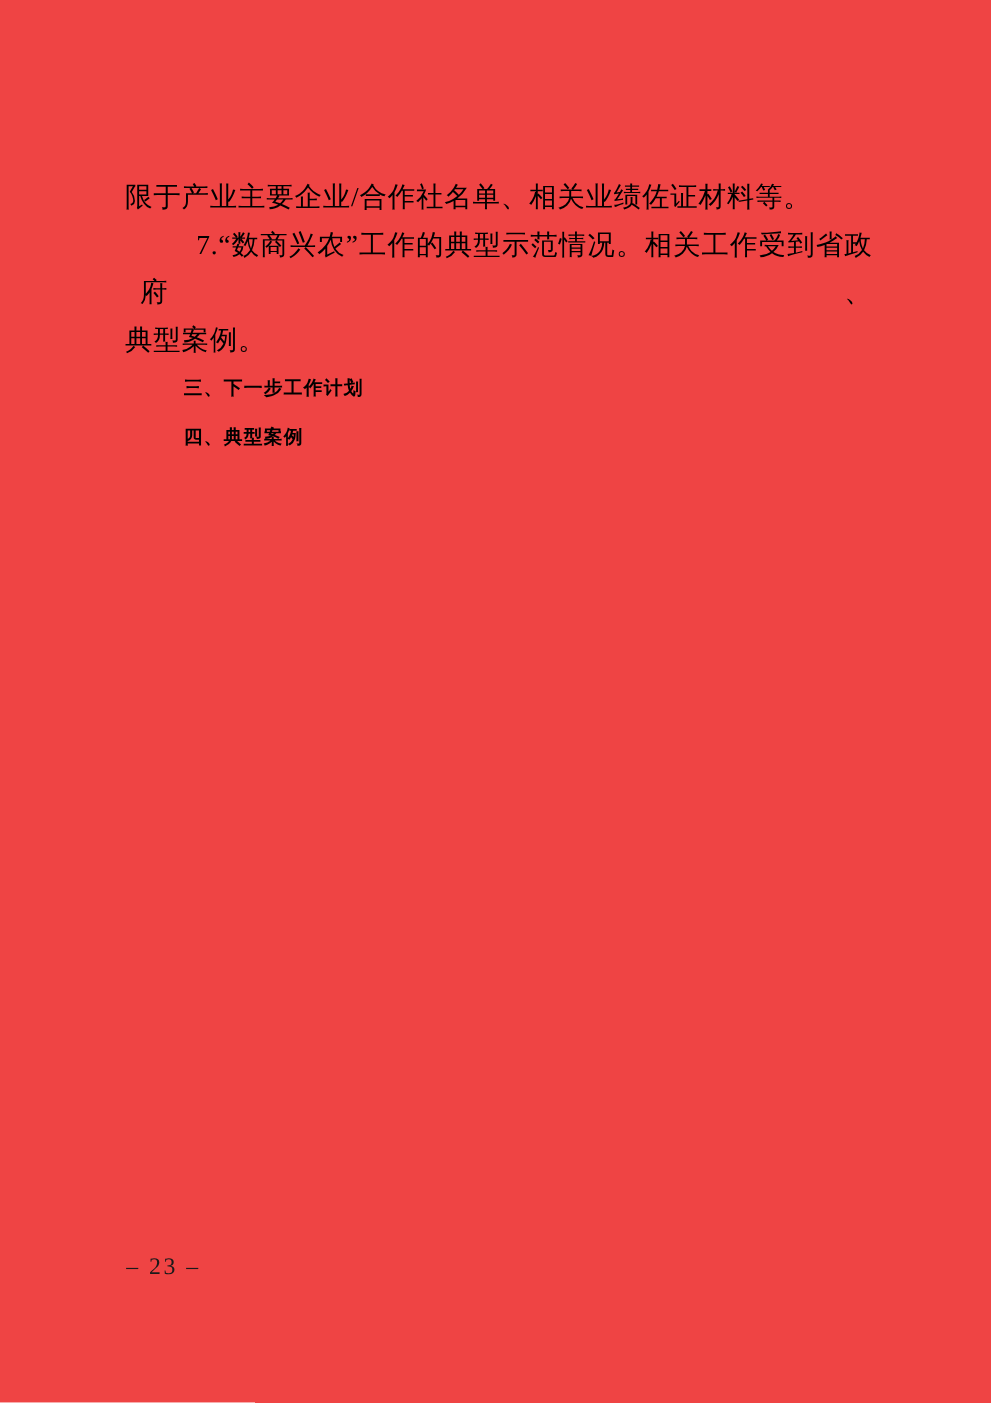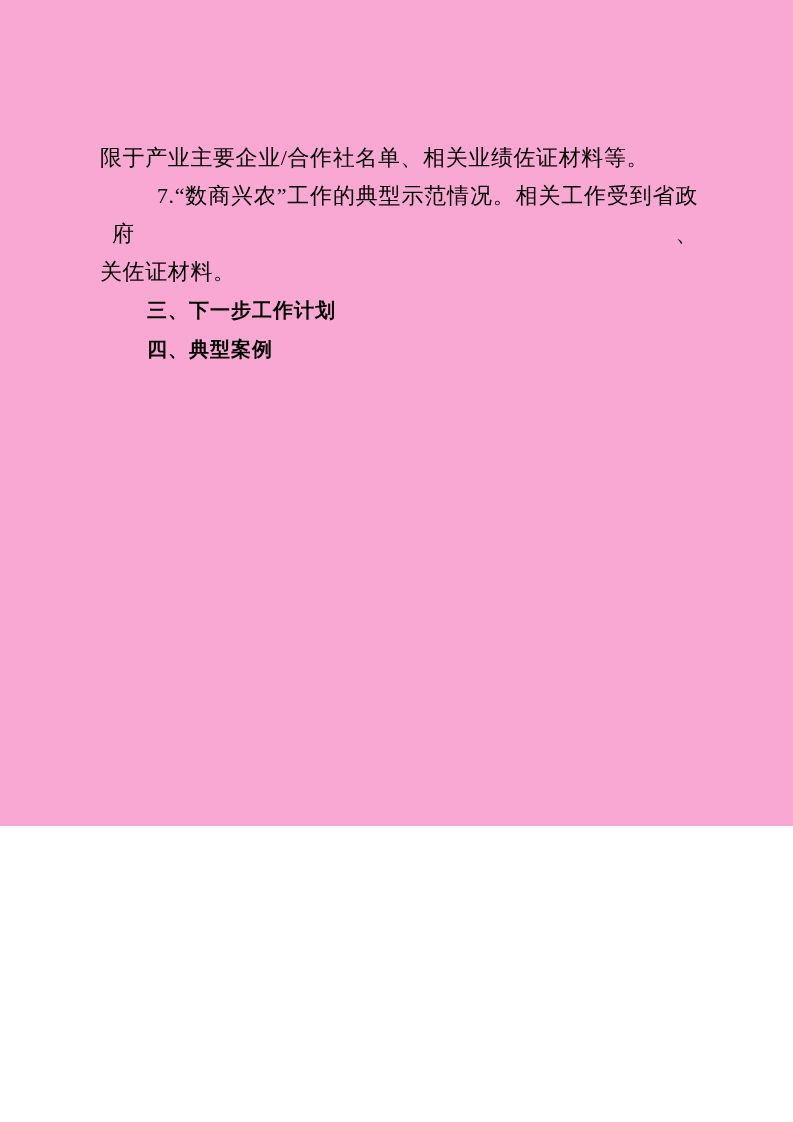--- a/index.html
+++ b/index.html
@@ -4,22 +4,22 @@
 <style>
   * { margin: 0; padding: 0; box-sizing: border-box; }
   html, body {
     width: 793px;
     background: #ffffff;
     font-family: "Liberation Serif", "DejaVu Serif", serif;
   }
   .page {
     position: relative;
     width: 793px;
-    height: 826px;
-    background: #f9a8d4;
+    height: 1122px;
+    background: #ef4444;
     overflow: hidden;
   }
   .content {
     position: absolute;
     left: 100px;
     top: 139px;
     width: 598px;
   }
   .line {
     font-size: 22px;
@@ -36,21 +36,21 @@
     text-justify: inter-ideograph;
   }
   .indent {
     text-indent: 45px;
     margin-left: 12px;
   }
   .heading-line {
     font-family: "Liberation Sans", "DejaVu Sans", sans-serif;
     font-weight: bold;
     padding-left: 47px;
-    font-size: 20px;
+    font-size: 15px;
     line-height: 39px;
     letter-spacing: 1px;
     color: #000000;
   }
   .footer {
     position: absolute;
     left: 101px;
     top: 1003px;
     font-size: 19px;
     letter-spacing: 2px;
@@ -58,18 +58,18 @@
     font-family: "Liberation Serif", "DejaVu Serif", serif;
   }
 </style>
 </head>
 <body>
 
 <div class="page">
   <div class="content">
     <div class="line body-line">限于产业主要企业/合作社名单、相关业绩佐证材料等。</div>
     <div class="line body-line fill indent">7.“数商兴农”工作的典型示范情况。相关工作受到省政府、</div>
-    <div class="line body-line">关佐证材料。</div>
+    <div class="line body-line">典型案例。</div>
     <div class="line heading-line">三、下一步工作计划</div>
     <div class="line heading-line">四、典型案例</div>
   </div>
   <div class="footer">– 23 –</div>
 </div>
 
 </body></html>

